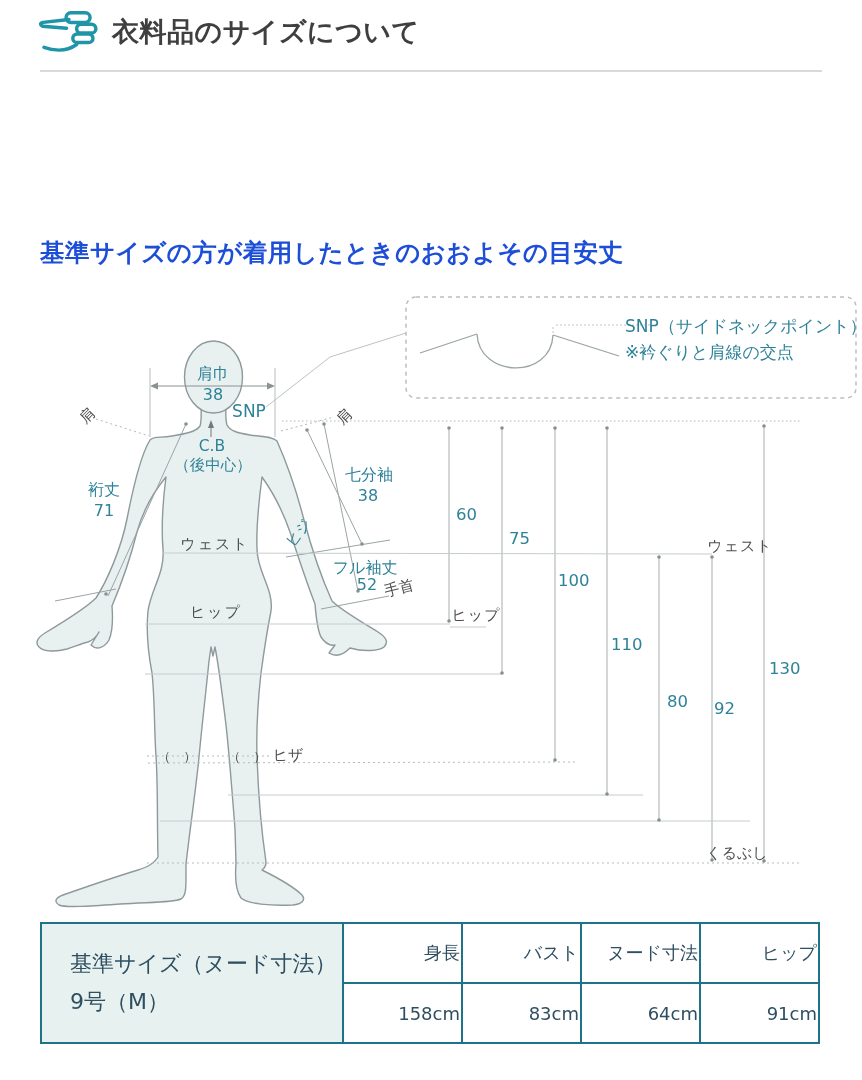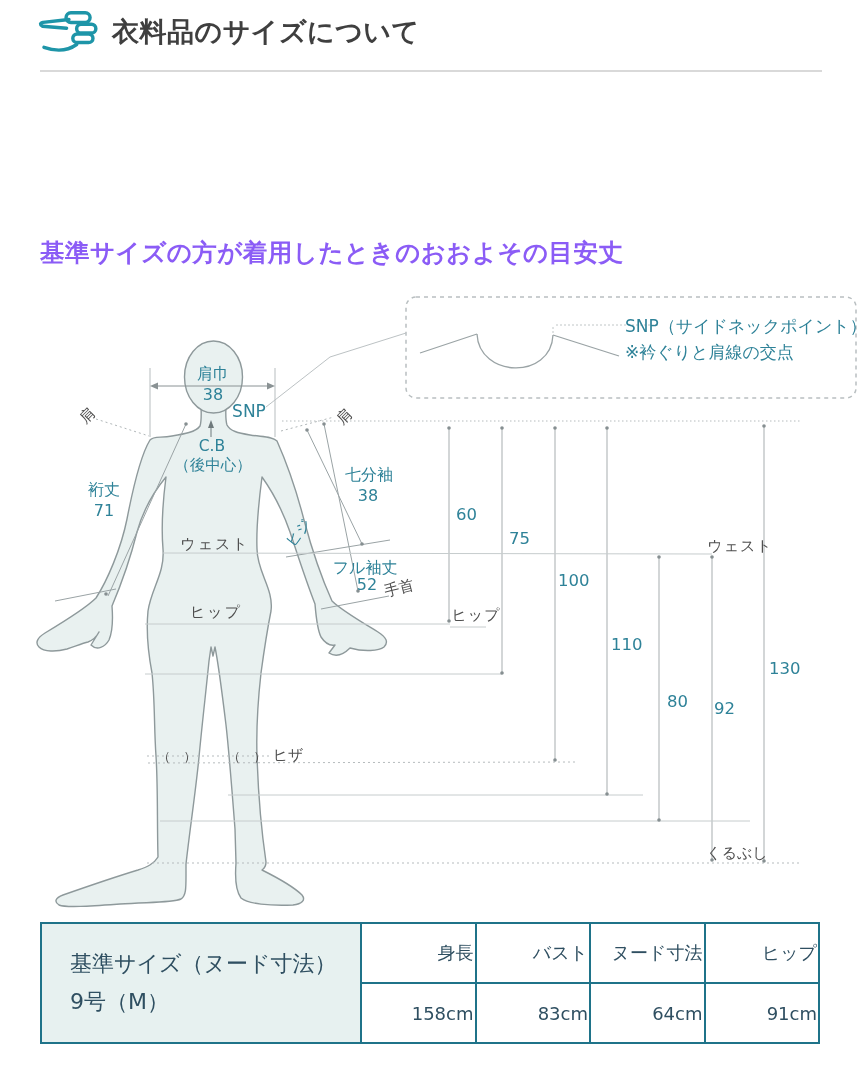--- a/index.html
+++ b/index.html
@@ -9,34 +9,34 @@
   .page-header{position:absolute;top:8px;left:36px;display:flex;align-items:center;gap:12px;}
   .page-header .hicon{width:64px;height:48px;flex:0 0 auto;}
   .page-title{font-size:27px;font-weight:bold;color:#3f3f3f;letter-spacing:.5px;}
 
   .divider{position:absolute;top:70px;left:40px;width:782px;border-top:2px solid #d9d9d9;}
 
   .intro{position:absolute;top:92px;left:40px;width:798px;font-size:24.5px;
          line-height:2.1;color:#575757;letter-spacing:.5px;}
 
   .section-heading{position:absolute;top:236px;left:40px;font-size:24.5px;
-         font-weight:bold;color:#8b5cf6;letter-spacing:.5px;}
+         font-weight:bold;color:#1d4ed8;letter-spacing:.5px;}
 
   .diagram-svg{position:absolute;top:0;left:0;width:862px;height:1080px;}
 
   svg text{font-family:"DejaVu Sans","Liberation Sans",sans-serif;}
   .t-teal{fill:#2e8298;}
   .t-dark{fill:#4e4e4e;}
 
   table.size-table{position:absolute;top:922px;left:40px;width:780px;
         border-collapse:collapse;table-layout:fixed;color:#2f4f61;}
   table.size-table td,table.size-table th{border:2px solid #1f7389;font-size:18px;
         font-weight:normal;text-align:right;}
   table.size-table .rowhead{width:270px;background:#e7f1f0;text-align:left;
-        padding:0 20px 0 28px;line-height:1.75;font-size:22px;}
+        padding:0 2px 0 28px;line-height:1.75;font-size:22px;}
   table.size-table th{height:56px;}
   table.size-table td.val{height:56px;padding-left:16px;}
 </style>
 </head>
 <body>
 
 <div class="page">
 
   <div class="page-header">
     <svg class="hicon" viewBox="0 0 66 50">

